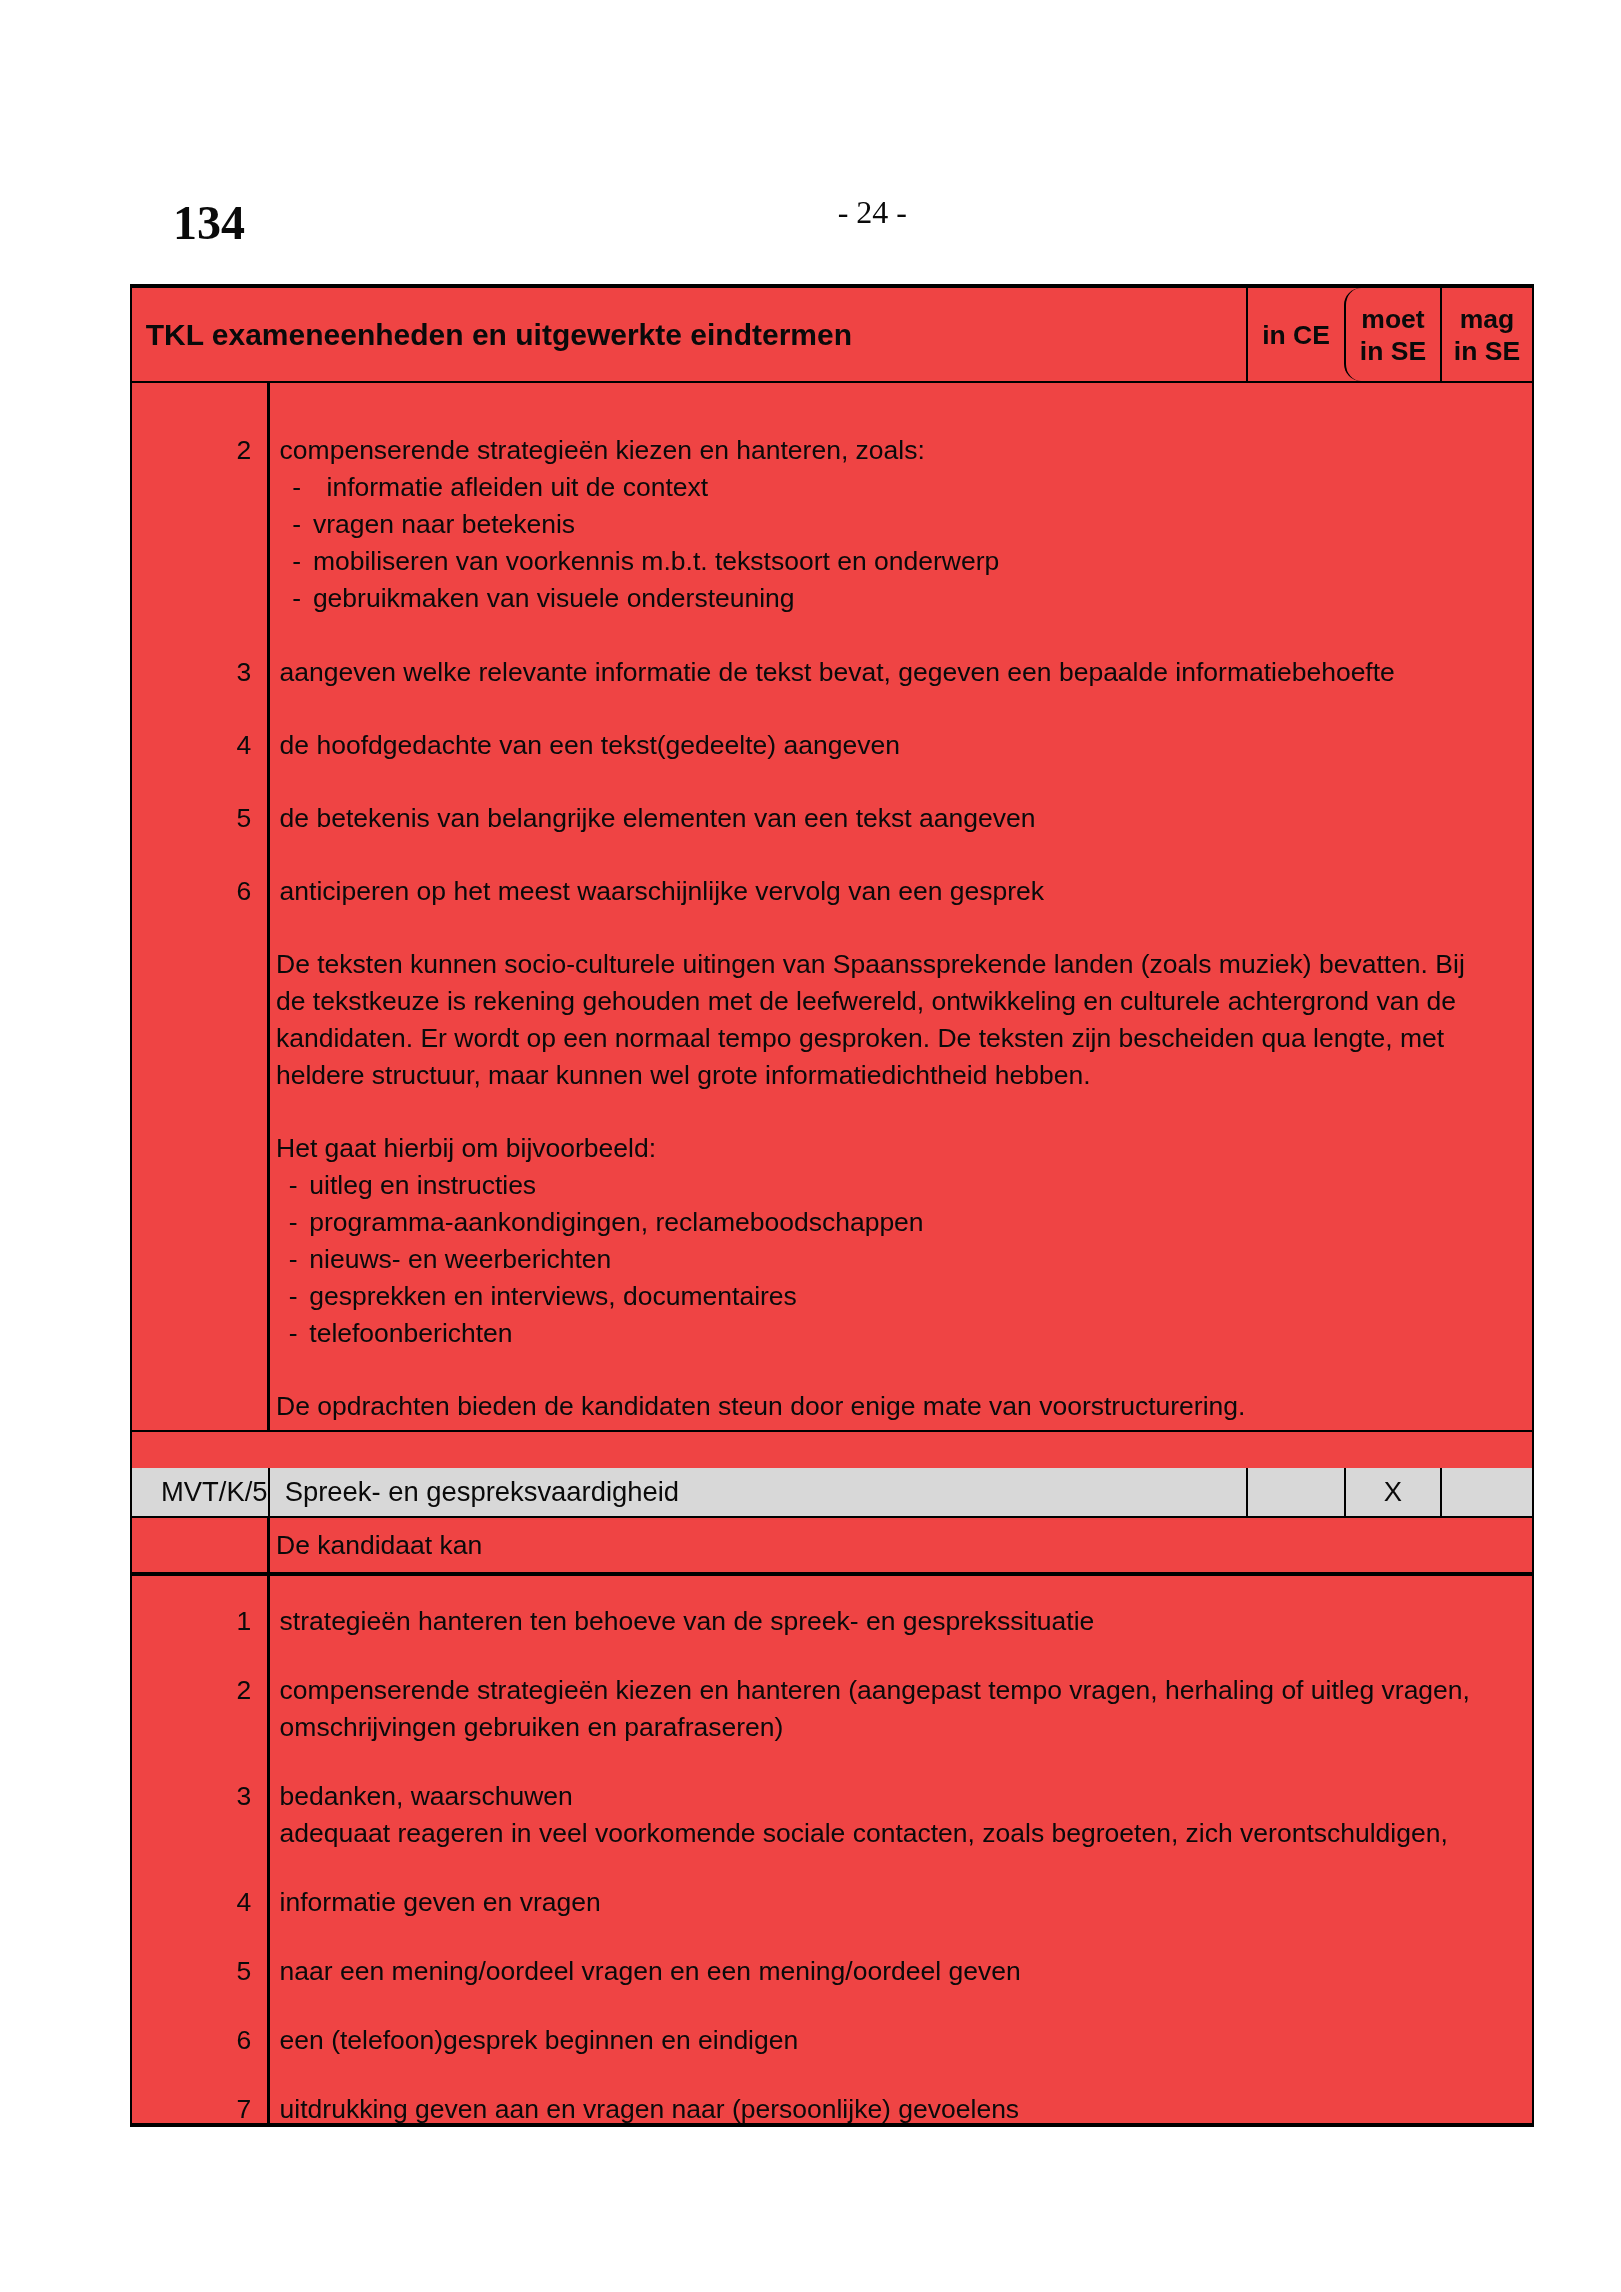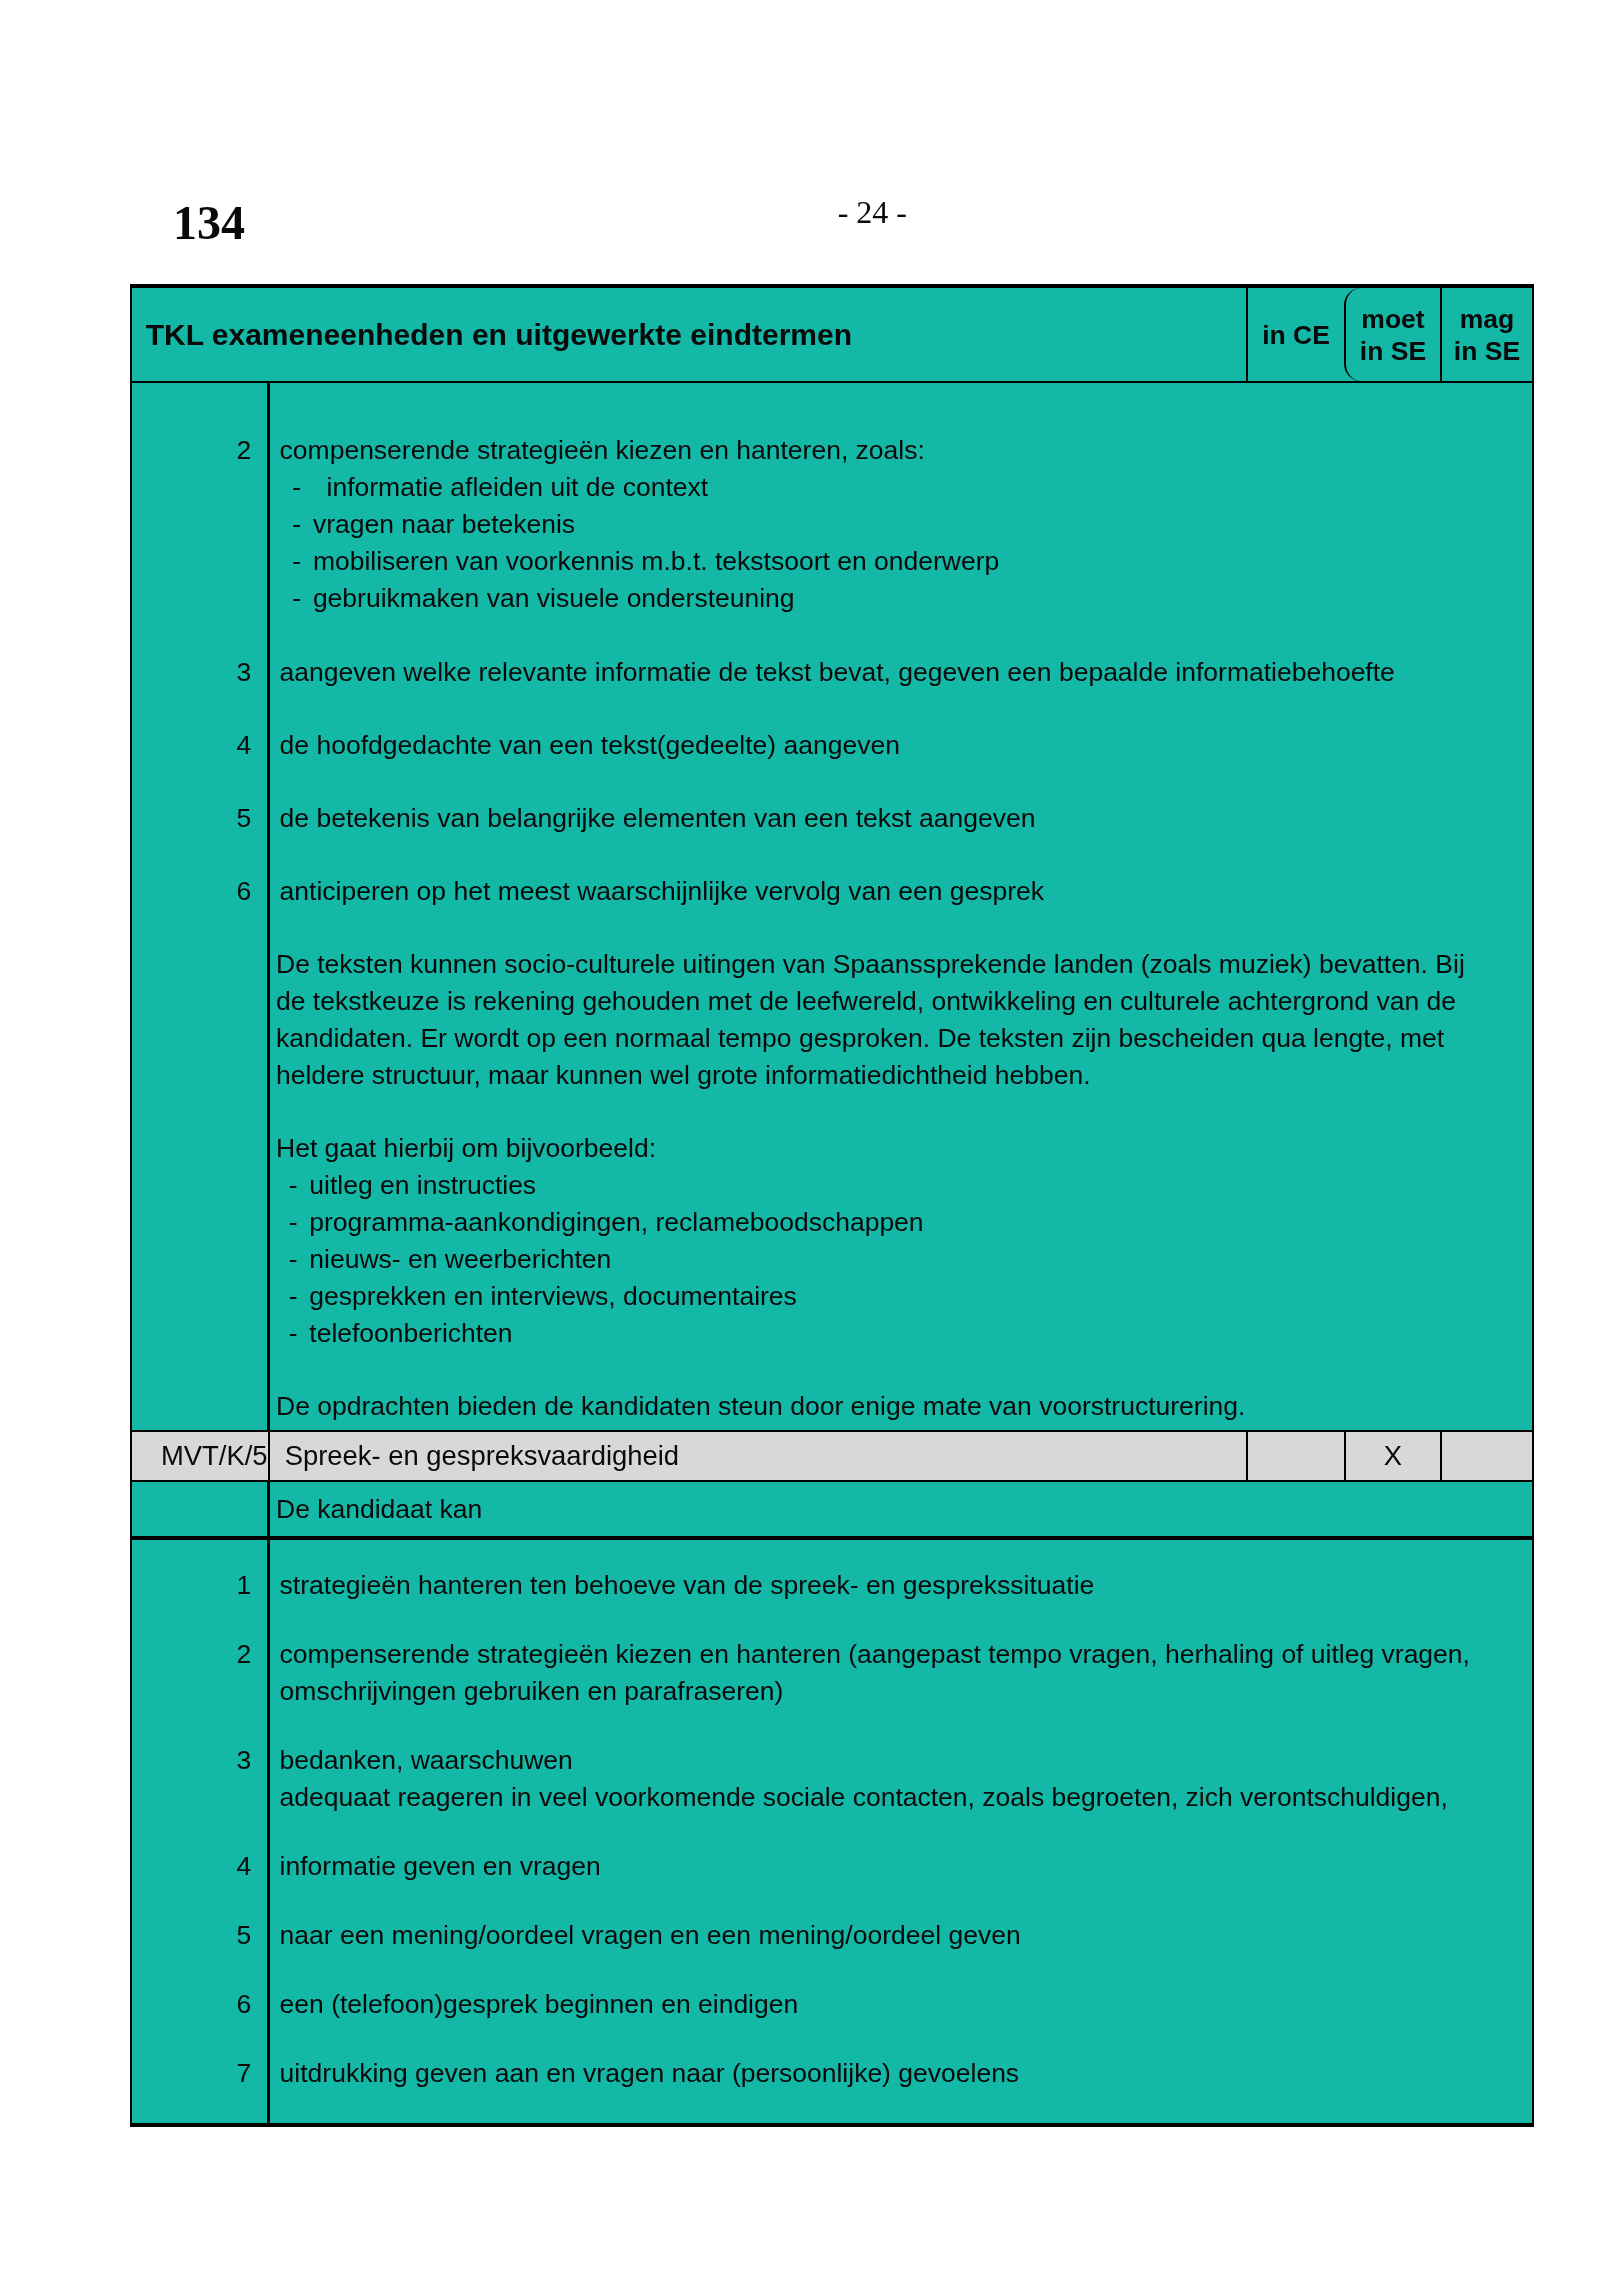--- a/index.html
+++ b/index.html
@@ -24,21 +24,21 @@
     font-family:"Liberation Serif",serif;
     font-size:32px;line-height:1;
   }
   .doc-table{
     position:absolute;left:130px;top:284px;
     width:1404px;height:1843px;
     box-sizing:border-box;
     border:2.9px solid #000;
     border-top-width:4.9px;border-bottom-width:4.9px;
     display:flex;flex-direction:column;
-    background:#14b8a6;
+    background:#ef4444;
   }
   .row{box-sizing:border-box;}
   
   .header-row{
     height:95px;border-bottom:2.9px solid #000;
     display:flex;align-items:stretch;
   }
   .title-cell{
     flex:0 0 1114px;box-sizing:border-box;
     display:flex;align-items:center;
@@ -82,20 +82,21 @@
   .s1-para2{margin-top:36px;}
   
   .s2-item1{margin-top:27.4px;}
   .s2-item2,.s2-item3,.s2-item4,.s2-item5,.s2-item6,.s2-item7{margin-top:32px;}
   
   .unit-row{
     height:50px;border-bottom:2px solid #000;
     background:#d8d8d8;
     display:flex;align-items:stretch;
     font-size:27.4px;
+    margin-top:36px;
   }
   .unit-code{
     flex:0 0 138px;box-sizing:border-box;border-right:2.9px solid #000;
     display:flex;align-items:center;padding-left:29px;
     white-space:nowrap;
   }
   .unit-title{
     flex:0 0 976px;box-sizing:border-box;
     display:flex;align-items:center;padding-left:14.7px;white-space:nowrap;
   }

